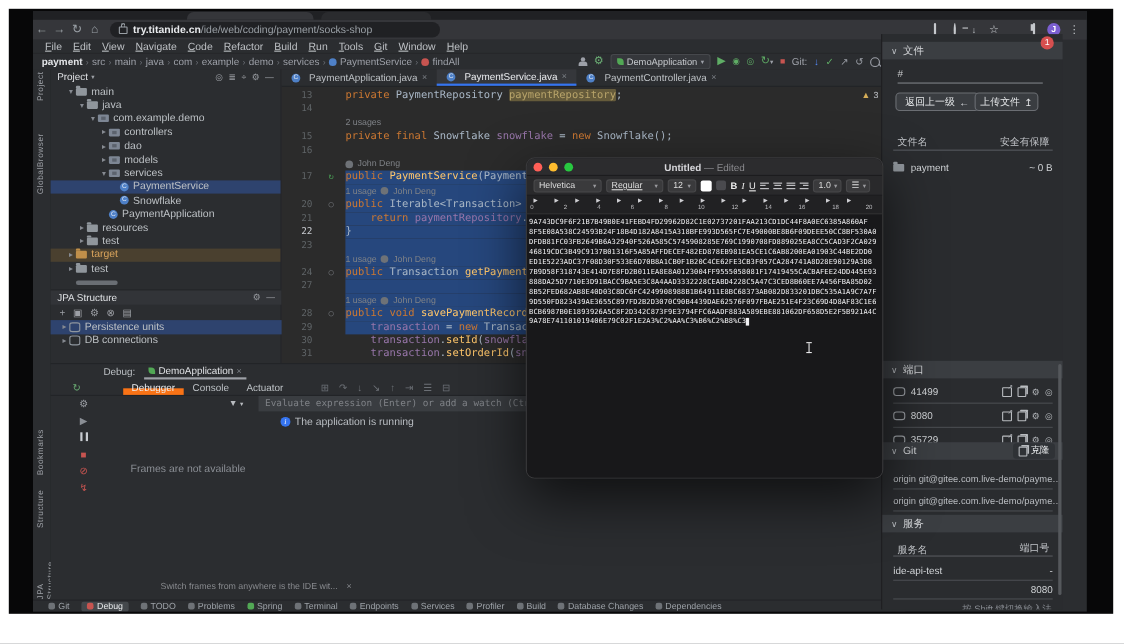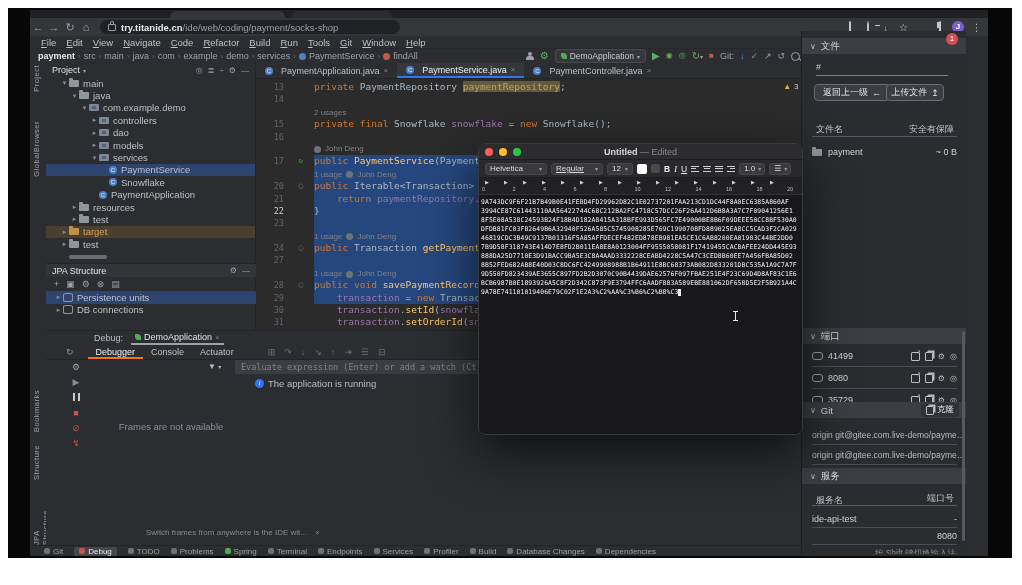--- a/index.html
+++ b/index.html
@@ -71,21 +71,21 @@
   .jpatools{position:absolute;left:16px;top:214px;width:210px;height:13px;display:flex;align-items:center;gap:7px;padding-left:8px;box-sizing:border-box;color:#9da0a6;font-size:9px;}
   .jparow{position:absolute;left:16px;width:210px;height:12.5px;display:flex;align-items:center;font-size:9.5px;color:#bcc0c4;}
   .dbico{width:8px;height:7px;border:1px solid #8f969e;border-radius:3px/2px;margin-right:4px;flex:none;}
   
   .debugpanel{position:absolute;left:16px;top:267px;width:777px;height:215px;background:#2b2d30;border-top:1px solid #222427;}
   .dbg-head{position:absolute;left:0;top:0;width:100%;height:14px;display:flex;align-items:center;}
   .dbg-label{color:#bcc0c4;font-size:9px;margin-left:48px;}
   .dbg-tab{display:flex;align-items:center;gap:3px;margin-left:8px;color:#dfe1e4;font-size:9px;border-bottom:2px solid #9da0a6;padding:1px 4px;}
   .dbg-tabs{position:absolute;left:0;top:14px;width:100%;height:14px;display:flex;align-items:center;border-bottom:1px solid #222427;}
   .dtab{color:#bcc0c4;font-size:9px;padding:0 8px;height:13px;line-height:13px;}
-  .dtab.active{color:#eceef1;border-bottom:2px solid #f97316;box-sizing:border-box;}
+  .dtab.active{color:#eceef1;border-bottom:6px solid #f97316;box-sizing:border-box;margin-left:24px;}
   .stepicons{display:flex;gap:9px;color:#6b6f75;font-size:9px;margin-left:26px;}
   .dstrip{position:absolute;left:22px;top:32px;width:16px;display:flex;flex-direction:column;gap:6px;align-items:center;}
   .dstrip span{font-size:9px;line-height:9px;}
   .pausebars{display:inline-block;width:7px;height:8px;border-left:2px solid #c8cbd0;border-right:2px solid #c8cbd0;box-sizing:border-box;}
   .funnel{color:#b9bcc0;font-size:8px;}
   .evalband{position:absolute;left:189px;top:29px;width:560px;height:14px;background:#3a3d41;display:flex;align-items:center;padding-left:6px;box-sizing:border-box;}
   .evaltext{font-family:"DejaVu Sans Mono",monospace;font-size:8.5px;color:#7f8287;white-space:nowrap;overflow:hidden;}
   .runmsg{position:absolute;left:209px;top:47px;display:flex;align-items:center;gap:4px;color:#b9bdc2;font-size:9.5px;}
   .infodot{width:9px;height:9px;border-radius:50%;background:#3574f0;color:#fff;font-size:7px;line-height:9px;text-align:center;font-style:italic;font-family:"Liberation Serif",serif;}
   .framesmsg{position:absolute;left:40px;top:90px;width:170px;text-align:center;color:#8a8e94;font-size:9.5px;}
@@ -804,24 +804,24 @@
           <span class="rnum" style="left: 155.5px;">10</span>
           <span class="rnum" style="left: 186px;">12</span>
           <span class="rnum" style="left: 216.5px;">14</span>
           <span class="rnum" style="left: 247px;">16</span>
           <span class="rnum" style="left: 277.5px;">18</span>
           <span class="rnum" style="left: 308px;">20</span>
         </div>
       <div class="te-content" id="hexbody">
         <span class="ibeam"></span>
       <div class="hexline">9A743DC9F6F21B7B49B0E41FEBD4FD29962D82C1E02737201FAA213CD1DC44F8A0EC6385A860AF</div>
-          <div class="hexline">3994CE87C61443110AA56422744C68C212BA2FC4718C57DCC26F26A412D6B8A3A7C7F09041256E1</div>
           <div class="hexline">8F5E08A538C24593B24F18B4D182A8415A318BFE993D565FC7E49000BE8B6F09DEEE50CC8BF530A0</div>
           <div class="hexline">DFDB81FC03FB2649B6A32940F526A585C5745908285E769C1990708FD889025EA8CC5CAD3F2CA029</div>
           <div class="hexline">46819CDC3B49C9137B01316F5A85AFFDECEF482ED878EB981EA5CE1C6AB8200EA01903C44BE2DD0</div>
+          <div class="hexline">ED1E5223ADC37F08D30F533E6D70B8A1CB0F1B20C4CE62FE3CB3F057CA284741A8D28E90129A3D8</div>
           <div class="hexline">7B9D58F318743E414D7E8FD2B011EA8E8A0123004FF9555058081F17419455CACBAFEE24DD445E93</div>
           <div class="hexline">888DA25D7710E3D91BACC9BA5E3C8A4AAD3332228CEABD4228C5A47C3CED8B60EE7A456FBA85D02</div>
           <div class="hexline">8B52FED682AB8E40D03C8DC6FC4249908988B1B64911E8BC68373AB082D833201DBC535A1A9C7A7F</div>
           <div class="hexline">9D550FD823439AE3655C897FD2B2D3070C90B4439DAE62576F097FBAE251E4F23C69D4D8AF83C1E6</div>
           <div class="hexline">BCB6987B0E1893926A5C8F2D342C873F9E3794FFC6AADF883A589EBE881062DF658D5E2F5B921A4C</div>
           <div class="hexline">9A78E741101019406E79C02F1E2A3%C2%AA%C3%B6%C2%B8%C3<span class="tcursor"></span></div>
         </div>
     </div>
   </div>
 

